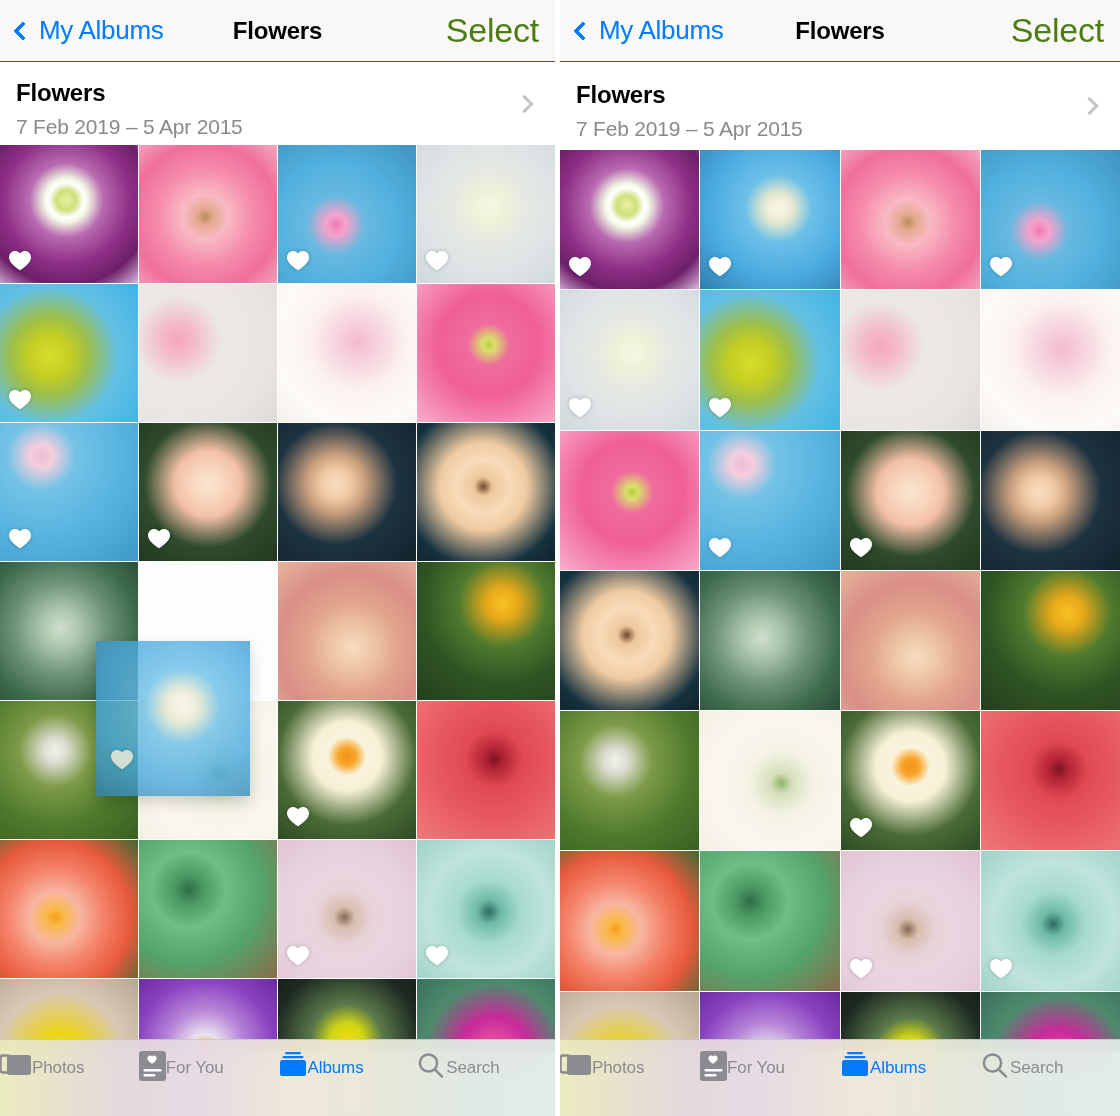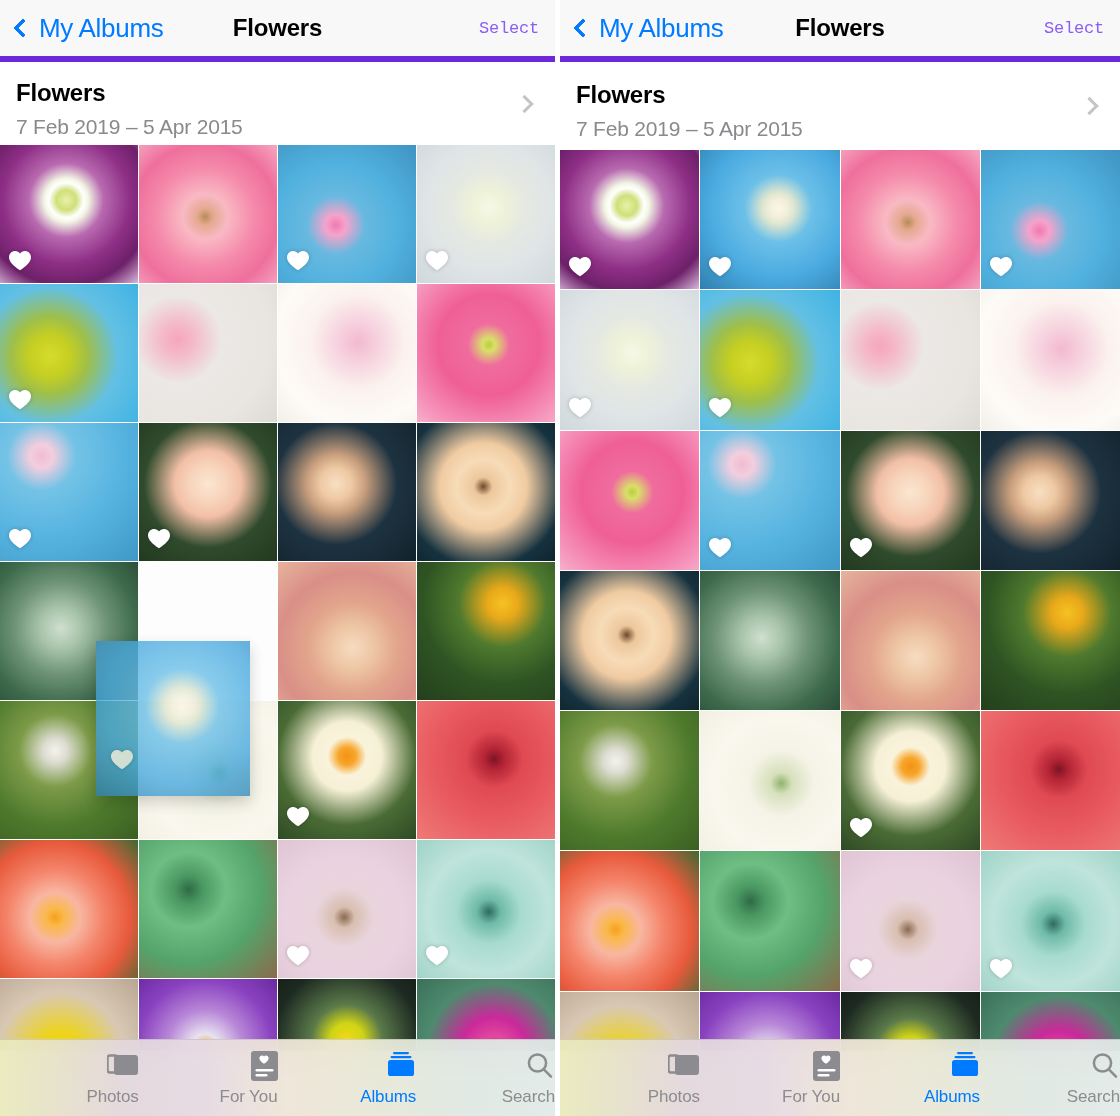--- a/index.html
+++ b/index.html
@@ -18,21 +18,21 @@
     overflow: hidden;
     background: #ffffff;
   }
   .panel.right { width: 560px; margin-left: 5px; }
 
   
   .navbar {
     position: relative;
     height: 62px;
     background: #f8f8f8;
-    border-bottom: 6px solid #6d28d9;
+    border-bottom: 1px solid #6d28d9;
     display: flex;
     align-items: center;
     justify-content: space-between;
     padding: 0 16px;
   }
   .nav-back {
     display: flex; align-items: center;
     color: #007AFF;
     font-size: 26px;
     letter-spacing: -0.3px;
@@ -52,27 +52,26 @@
     position: absolute;
     left: 0; right: 0;
     text-align: center;
     font-size: 24px;
     font-weight: bold;
     color: #000;
     letter-spacing: -0.2px;
     pointer-events: none;
   }
   .nav-select {
-    color: #8b5cf6;
-    font-size: 17px;
+    color: #4d7c0f;
+    font-size: 34px;
     letter-spacing: -0.2px;
     cursor: pointer;
     position: relative;
     z-index: 2;
-    font-family: Liberation Mono, monospace;
   }
 
   
   .album-row {
     position: relative;
     height: 83px;
     background: #ffffff;
     padding: 10px 16px 0 16px;
     display: flex;
     flex-direction: column;
@@ -152,22 +151,22 @@
         rgba(238,229,214,0.93) 52%,
         rgba(231,231,214,0.93) 68%,
         rgba(222,232,226,0.93) 84%,
         rgba(224,234,230,0.93) 100%);
     backdrop-filter: blur(18px);
     z-index: 40;
   }
   .tab {
     flex: 1;
     display:flex;
-    flex-direction: column;
-    align-items:flex-end;
+    flex-direction: row;
+    align-items:center;
     justify-content:flex-start;
     cursor:pointer;
     color:#8c8c90;
   }
   .tab.active { color:#007AFF; }
   .tab .ticon { height: 34px; display:flex; align-items:center; justify-content:center; margin-bottom: 4px; }
   .tab .tlabel { font-size: 17px; letter-spacing:-0.1px; }
 
   .scroll-clip { position:relative; overflow:hidden; }
 </style>

